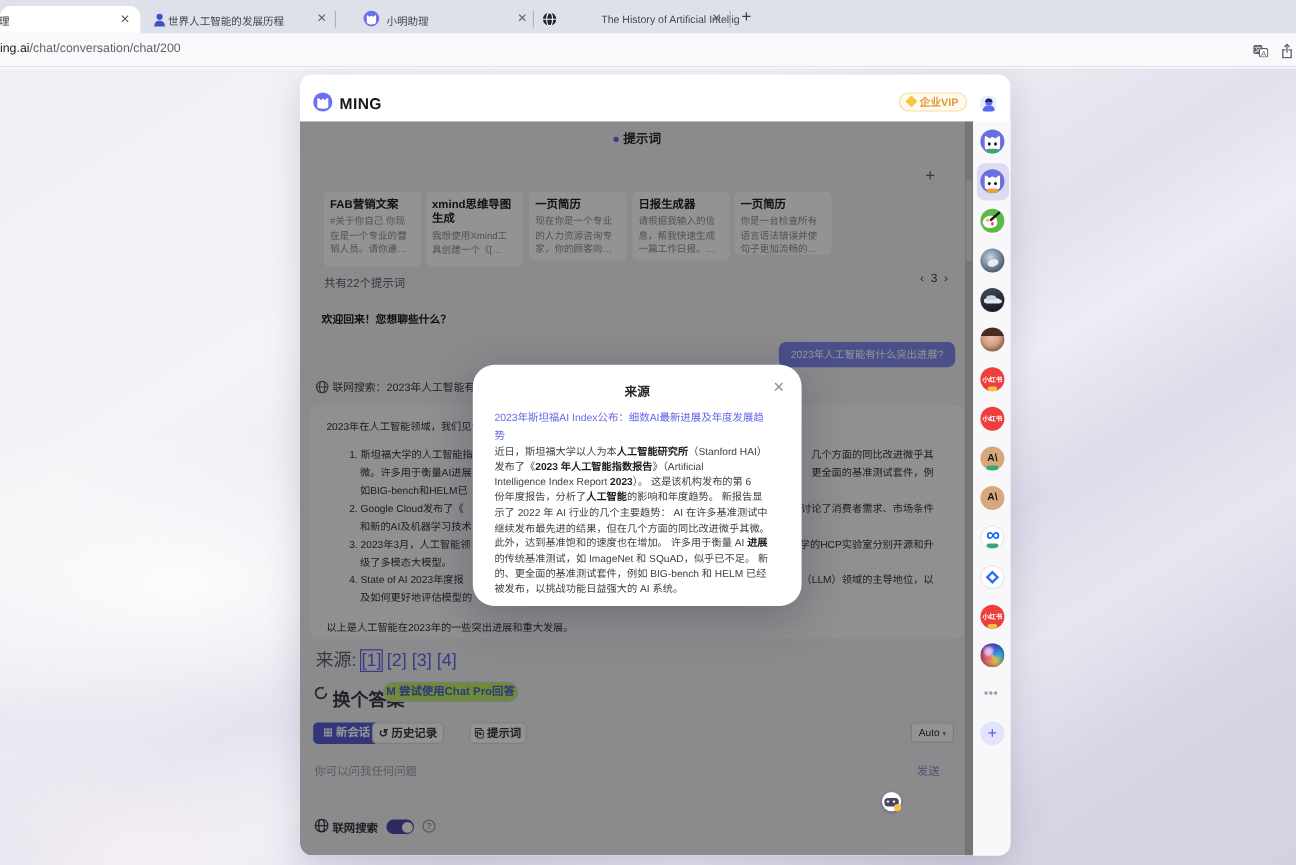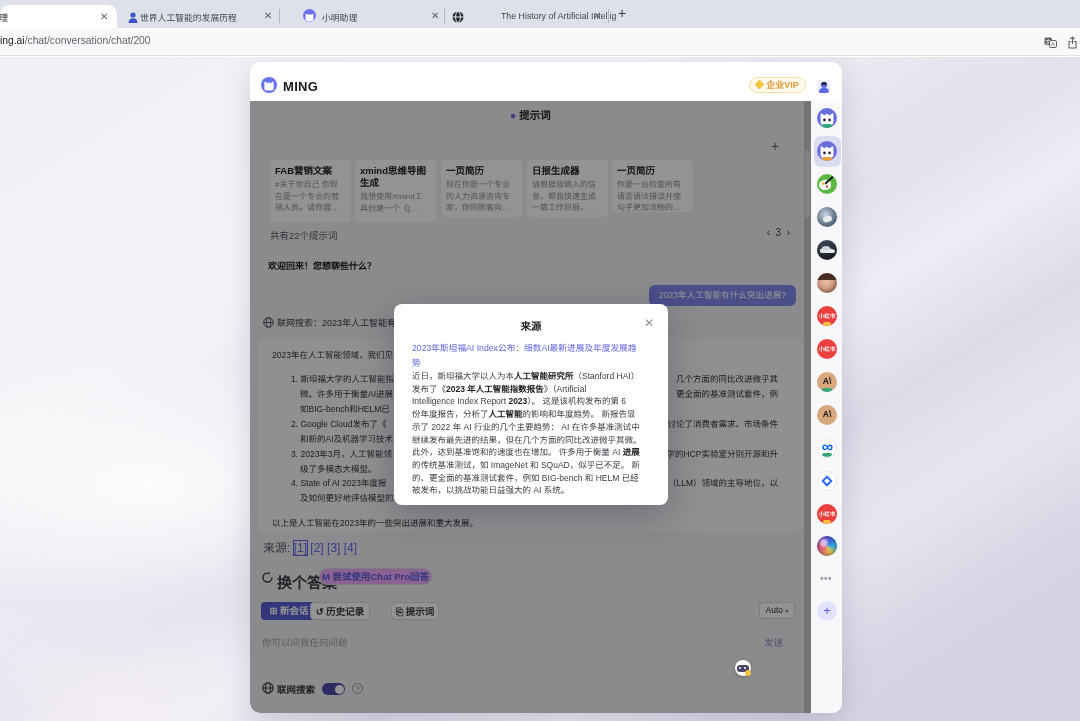--- a/index.html
+++ b/index.html
@@ -31,21 +31,21 @@
 
   
   #content { position:absolute; left:0; top:39px; width:561px; height:612px; background:#f2f2f5; border-radius:0 0 0 10px; overflow:hidden; }
   #dim { position:absolute; left:0; top:0; width:561px; height:612px; background:rgba(0,0,0,.425); border-radius:0 0 0 10px; z-index:50; }
 
   
   #side { position:absolute; left:561px; top:39px; width:31px; height:612px; background:#f8f8fa; border-radius:0 0 10px 0; }
   .sic { position:absolute; left:6px; width:20px; height:20px; border-radius:50%; overflow:hidden; }
 
   
-  #modal { position:absolute; left:394px; top:304px; width:274px; height:201px; background:#fff; border-radius:8px; box-shadow:0 10px 36px rgba(30,30,60,.30); z-index:90; }
+  #modal { position:absolute; left:394px; top:304px; width:274px; height:201px; background:#fff; border-radius:18px; box-shadow:0 10px 36px rgba(30,30,60,.30); z-index:90; }
   #modal .mt { position:absolute; left:0; top:14px; width:274px; text-align:center; font-size:10.5px; font-weight:bold; color:#232428; }
   #modal .mx { position:absolute; right:14px; top:12px; font-size:12px; color:#8f9097; }
   #modal .mlink { position:absolute; left:18px; top:37px; width:246px; font-size:8.7px; line-height:14.5px; color:#6467e8; }
   #modal .mbody { position:absolute; left:18px; top:66px; width:250px; font-size:8.5px; line-height:12.7px; white-space:nowrap; color:#3c3e45; }
   #modal .mbody b { color:#1b1c20; }
 
   
   #content .t { position:absolute; white-space:nowrap; }
   #ptitle { left:0; top:6px; width:561px; text-align:center; font-size:10.5px; font-weight:bold; color:#26272b; }
   #search { position:absolute; left:21px; top:36px; width:491px; height:19px; background:#fff; border:1px solid #dcdce2; border-radius:5px; }
@@ -55,24 +55,24 @@
   .pcard .pt { font-size:9.5px; font-weight:bold; color:#202126; line-height:12px; margin-bottom:2px; white-space:nowrap; overflow:hidden; }
   .pcard .pd { font-size:8px; color:#8e9096; line-height:11.5px; white-space:nowrap; overflow:hidden; }
   #pcount { left:20px; top:127px; font-size:9.5px; color:#5f626a; }
   #pnav { left:470px; top:126px; width:70px; text-align:right; font-size:10px; color:#3f434c; }
 
   #welcome { left:18px; top:158px; font-size:9px; color:#18191d; font-weight:bold;}
   #bubble { position:absolute; left:399px; top:184px; width:147px; height:21px; background:#8189f0; border-radius:6px; color:#fff; font-size:8.6px; line-height:21px; text-align:center; }
   #wsrow { left:27px; top:215px; font-size:9px; color:#3c3e45; }
   #ansbox { position:absolute; left:8px; top:237px; width:545px; height:194px; background:#fafafb; border-radius:6px; }
   .al { position:absolute; font-size:8.5px; color:#33343a; white-space:nowrap; }
-  #srcrow { left:13px; top:437px; font-size:12px; color:#5f626a; }
+  #srcrow { left:13px; top:437px; font-size:15px; color:#5f626a; }
   #srcrow a { color:#6467e8; text-decoration:none; }
   #regen { left:27px; top:470px; font-size:15px; color:#3a3b41; font-weight:bold; }
-  #propill { position:absolute; left:69px; top:467px; width:113px; height:17px; border:1px solid #d8d8e2; background:#f0abfc; border-radius:9px; font-size:9.5px; color:#5a5dd6; line-height:16px; text-align:center; font-weight:bold; }
+  #propill { position:absolute; left:69px; top:467px; width:113px; height:17px; border:1px solid #d8d8e2; background:#bef264; border-radius:9px; font-size:9.5px; color:#5a5dd6; line-height:16px; text-align:center; font-weight:bold; }
   .btn { position:absolute; top:501px; height:18px; border-radius:4px; font-size:9.5px; font-weight:bold; line-height:17px; text-align:center; }
   #bnew { left:11px; width:56px; background:#5a5fd8; color:#fff; }
   #bhist { left:60px; width:60px; background:#fff; border:1px solid #dddde4; color:#3a3b41; }
   #bprompt { left:141px; width:48px; background:#fff; border:1px solid #dddde4; color:#3a3b41; }
   #auto { position:absolute; left:509px; top:501px; width:36px; height:17px; background:#fff; border:1px solid #d9d9df; border-radius:3px; font-size:8.5px; color:#2e2f33; line-height:15px; text-align:center; }
   #inputph { left:12px; top:534px; font-size:9.5px; color:#9c9ea6; }
   #send { left:514px; top:534px; font-size:9.5px; color:#888cc9; }
   #webrow { left:27px; top:581px; font-size:9.5px; color:#3a3b41; font-weight:bold; }
   #toggle { position:absolute; left:72px; top:582px; width:23px; height:12px; background:#4d49a8; border-radius:6px; }
   #toggle::after { content:""; position:absolute; right:1.5px; top:1.5px; width:9px; height:9px; background:#fff; border-radius:50%; }

